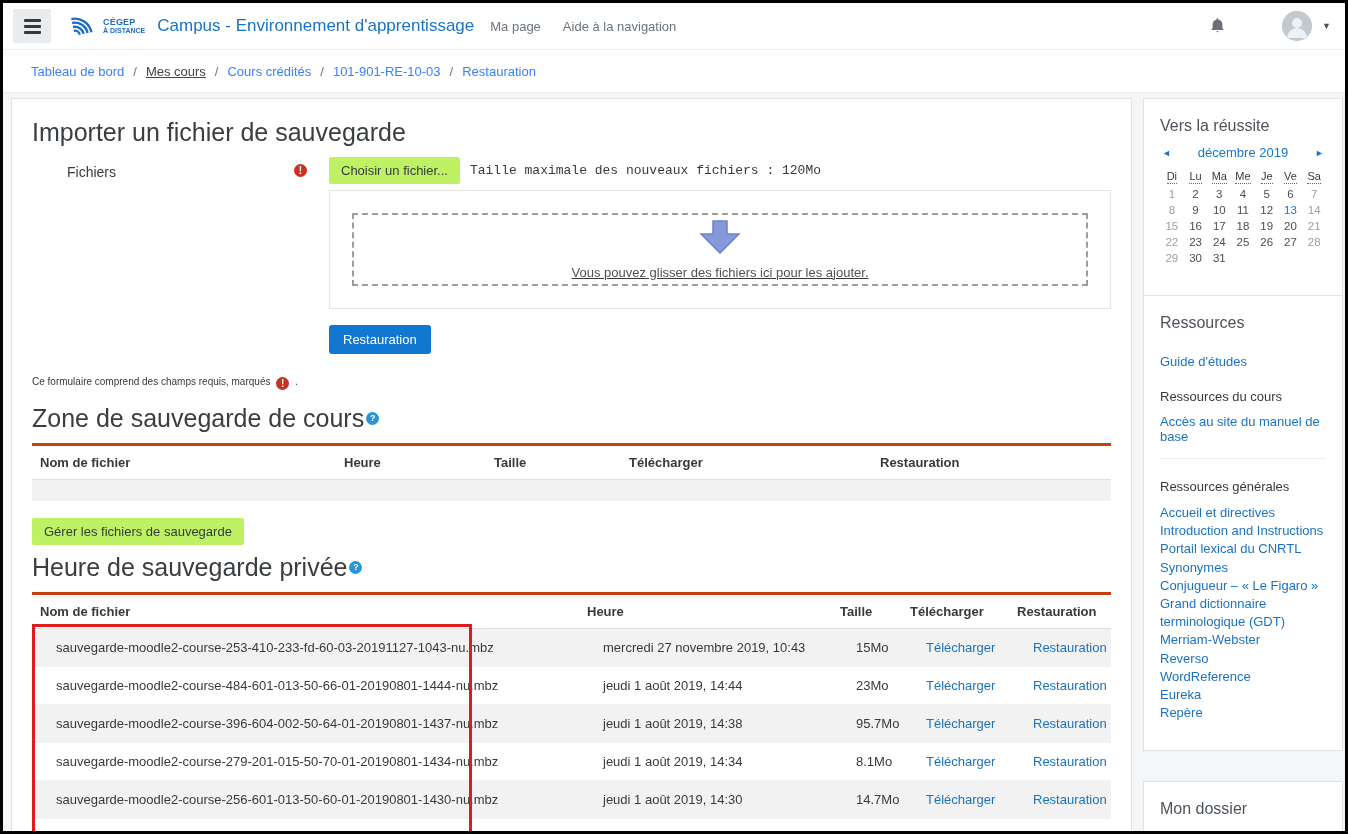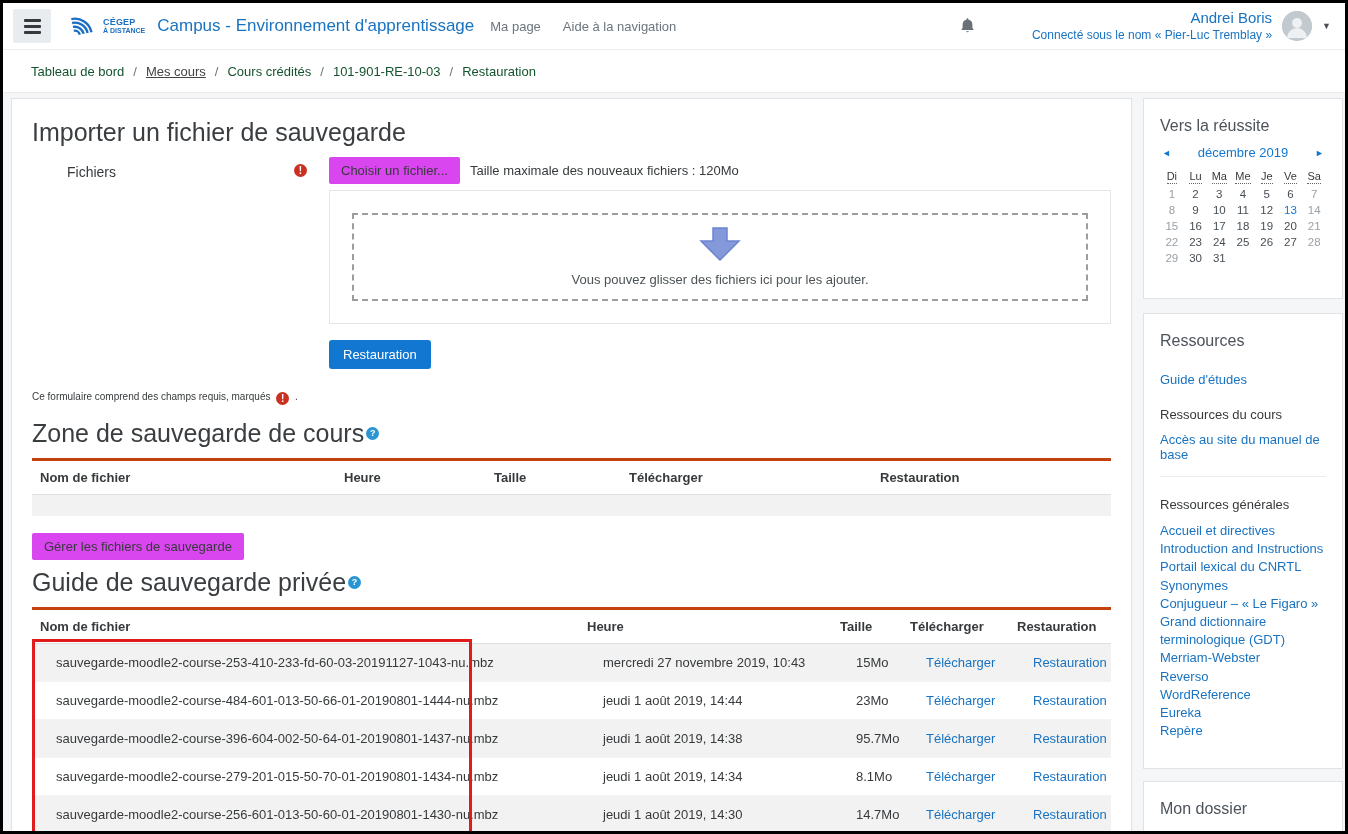--- a/index.html
+++ b/index.html
@@ -22,45 +22,45 @@
   .top-nav span{cursor:pointer;}
   .header-right{margin-left:auto;display:flex;align-items:center;gap:10px;}
   .bell{margin-right:46px;display:flex;align-items:center;}
   .user-text{text-align:right;line-height:1.25;}
   .user-name{color:#1a73c1;font-size:15px;}
   .logged-as{color:#1a73c1;font-size:12px;white-space:nowrap;}
   .avatar{width:30px;height:30px;border-radius:50%;background:#c2c9cf;overflow:hidden;flex:0 0 auto;}
   .caret{font-size:9px;color:#495057;}
   
   .breadcrumb{position:absolute;top:46px;left:0;right:0;height:44px;background:#fff;border-top:1px solid #ededed;border-bottom:1px solid #ebebeb;display:flex;align-items:center;padding:0 28px;font-size:13px;}
-  .breadcrumb a{color:#14532d;text-decoration:none;cursor:pointer;}
+  .breadcrumb a{color:#3b82f6;text-decoration:none;cursor:pointer;}
   .breadcrumb .muted-crumb{color:#444;text-decoration:underline;}
   .breadcrumb .sep{color:#6c757d;margin:0 9px;}
   
   .main-card{position:absolute;left:8px;top:95px;width:1121px;height:760px;background:#fff;border:1px solid #e0e2e5;padding:13px 20px;}
   .side-card{position:absolute;left:1140px;width:200px;background:#fff;border:1px solid #e0e2e5;padding:14px 16px;}
   #side-calendar{top:95px;height:201px;}
-  #side-resources{top:310px;height:456px;}
+  #side-resources{top:292px;height:456px;}
   #side-folder{top:778px;height:80px;}
   .side-heading{font-size:16px;font-weight:300;color:#4c535a;margin:4px 0 10px 0;}
   
   h2.sect{font-weight:300;color:#3a3e41;font-size:25px;margin:6px 0 10px 0;}
   .form-row{display:flex;}
   .form-label-col{width:297px;display:flex;align-items:flex-start;padding-top:7px;}
   .form-label-col .lbl{padding-left:35px;font-size:14px;}
   .req-icon{margin-left:auto;margin-right:22px;}
   .icon-circle-red{display:inline-block;width:13px;height:13px;border-radius:50%;background:#ca3120;color:#fff;font-size:10px;font-weight:bold;text-align:center;line-height:13px;vertical-align:-2px;}
   .icon-circle-red::after{content:"!";}
   .help-icon{display:inline-block;width:13px;height:13px;border-radius:50%;background:#2996d3;color:#fff;font-size:9px;font-weight:bold;text-align:center;line-height:13px;vertical-align:6px;margin-left:2px;cursor:pointer;}
   .help-icon::after{content:"?";}
   .form-field-col{flex:1;}
   .filepicker-top{display:flex;align-items:center;gap:10px;margin-bottom:6px;}
-  .btn-light{background:#d946ef;border:none;border-radius:2px;padding:6px 12px;font-size:13px;color:#373a3c;font-family:inherit;cursor:pointer;}
-  .max-size{font-size:13px;color:#373a3c;}
-  .dropzone-outer{border:1px solid #e4e4e4;padding:22px;height:134px;}
+  .btn-light{background:#bef264;border:none;border-radius:2px;padding:6px 12px;font-size:13px;color:#373a3c;font-family:inherit;cursor:pointer;}
+  .max-size{font-size:13px;color:#373a3c;font-family:Liberation Mono, monospace;}
+  .dropzone-outer{border:1px solid #e4e4e4;padding:22px;height:119px;text-decoration:underline;}
   .dropzone{border:2px dashed #9d9d9d;height:100%;display:flex;flex-direction:column;align-items:center;justify-content:center;gap:8px;color:#4c5256;font-size:13px;}
   .btn-primary{background:#1177d1;color:#fff;border:none;border-radius:3px;padding:7px 14px;font-size:13px;font-family:inherit;cursor:pointer;}
   .submit-row{margin:16px 0 0 297px;}
   .req-note{margin-top:22px;font-size:10px;}
   
   table.backup{width:100%;border-collapse:collapse;table-layout:fixed;margin-top:4px;border-top:3px solid #c2410c;}
   table.backup th{text-align:left;font-size:13px;font-weight:bold;color:#373a3c;padding:9px 8px;border-bottom:1px solid #dde0e3;}
   table.backup td{font-size:13px;padding:11px 24px;color:#373a3c;overflow:hidden;white-space:nowrap;}
   table.backup a{color:#1a73c1;text-decoration:none;cursor:pointer;}
   #course-table .empty-row td{background:#f2f2f2;padding:0;height:21px;}
@@ -120,24 +120,20 @@
       <span>Ma page</span>
       <span>Aide à la navigation</span>
     </nav>
     <div class="header-right">
       <span class="bell">
         <svg width="17" height="18" viewBox="0 0 16 17" fill="#6a7075">
           <path d="M8 1.2c.5 0 .9.4.9.9v.5A4.6 4.6 0 0 1 12.6 7v3.2l1.3 2.1H2.1l1.3-2.1V7a4.6 4.6 0 0 1 3.7-4.4v-.5c0-.5.4-.9.9-.9z"></path>
           <path d="M6.6 13.4a1.5 1.5 0 0 0 2.8 0z"></path>
         </svg>
       </span>
-      <div class="user-text">
-        <div class="user-name">Andrei Boris</div>
-        <div class="logged-as">Connecté sous le nom « Pier-Luc Tremblay »</div>
-      </div>
       <span class="avatar">
         <svg width="30" height="30" viewBox="0 0 30 30">
           <circle cx="15" cy="15" r="15" fill="#c2c9cf"></circle>
           <circle cx="15" cy="12" r="5" fill="#eef1f3"></circle>
           <path d="M5 27a10 10 0 0 1 20 0z" fill="#eef1f3"></path>
         </svg>
       </span>
       <span class="caret">▼</span>
     </div>
   </div>
@@ -214,21 +210,21 @@
         <tr class="empty-row">
             <td colspan="5"></td>
           </tr>
       </tbody>
     </table>
 
     <div class="manage-row">
       <button class="btn-light">Gérer les fichiers de sauvegarde</button>
     </div>
 
-    <h2 class="sect"><span>Guide de sauvegarde privée</span><span class="help-icon"></span></h2>
+    <h2 class="sect"><span>Heure de sauvegarde privée</span><span class="help-icon"></span></h2>
 
     <div class="tbl-wrap">
       <table class="backup" id="private-table">
         <colgroup>
             <col style="width:547px">
             <col style="width:253px">
             <col style="width:70px">
             <col style="width:107px">
             <col>
           </colgroup>

